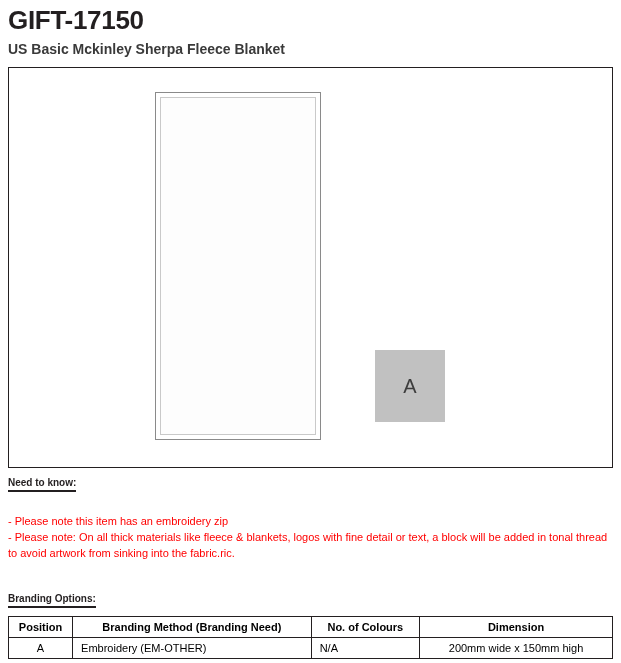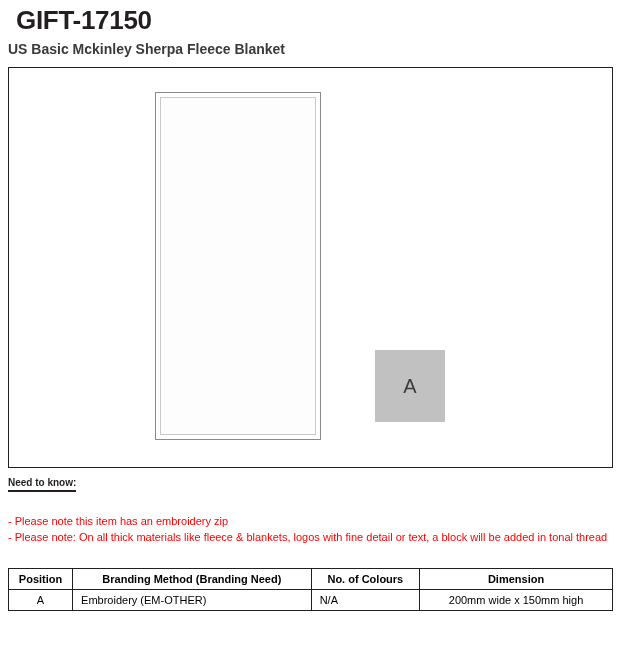--- a/index.html
+++ b/index.html
@@ -19,21 +19,21 @@
     width: 621px;
     height: 663px;
     box-sizing: border-box;
     padding: 0 8px;
   }
   .product-code {
     font-size: 26px;
     font-weight: bold;
     letter-spacing: -0.3px;
     color: #231f20;
-    margin: 6px 0 0 8px;
+    margin: 6px 0 0 0;
     line-height: 1.1;
   }
   .product-name {
     font-size: 14px;
     color: #3a3a3a;
     margin: 6px 0 10px 0;
     line-height: 1.2;
     font-weight: bold;
   }
   .artwork-frame {
@@ -152,24 +152,26 @@
     <div class="logo-block">
       <span>A</span>
     </div>
   </div>
 
   <div>
     <div class="section-title">Need to know:</div>
     <div class="notes">
       <div>- Please note this item has an embroidery zip</div>
       <div>- Please note: On all thick materials like fleece &amp; blankets, logos with fine detail or text, a block will be added in tonal thread</div>
+      <div>to avoid artwork from sinking into the fabric.ric.</div>
     </div>
   </div>
 
   <div class="branding-title-wrap">
+    <div class="section-title">Branding Options:</div>
 
     <table class="branding">
       <thead>
         <tr>
           <th>Position</th>
           <th class="method-h">Branding Method (Branding Need)</th>
           <th class="colours-h">No. of Colours</th>
           <th>Dimension</th>
         </tr>
       </thead>

